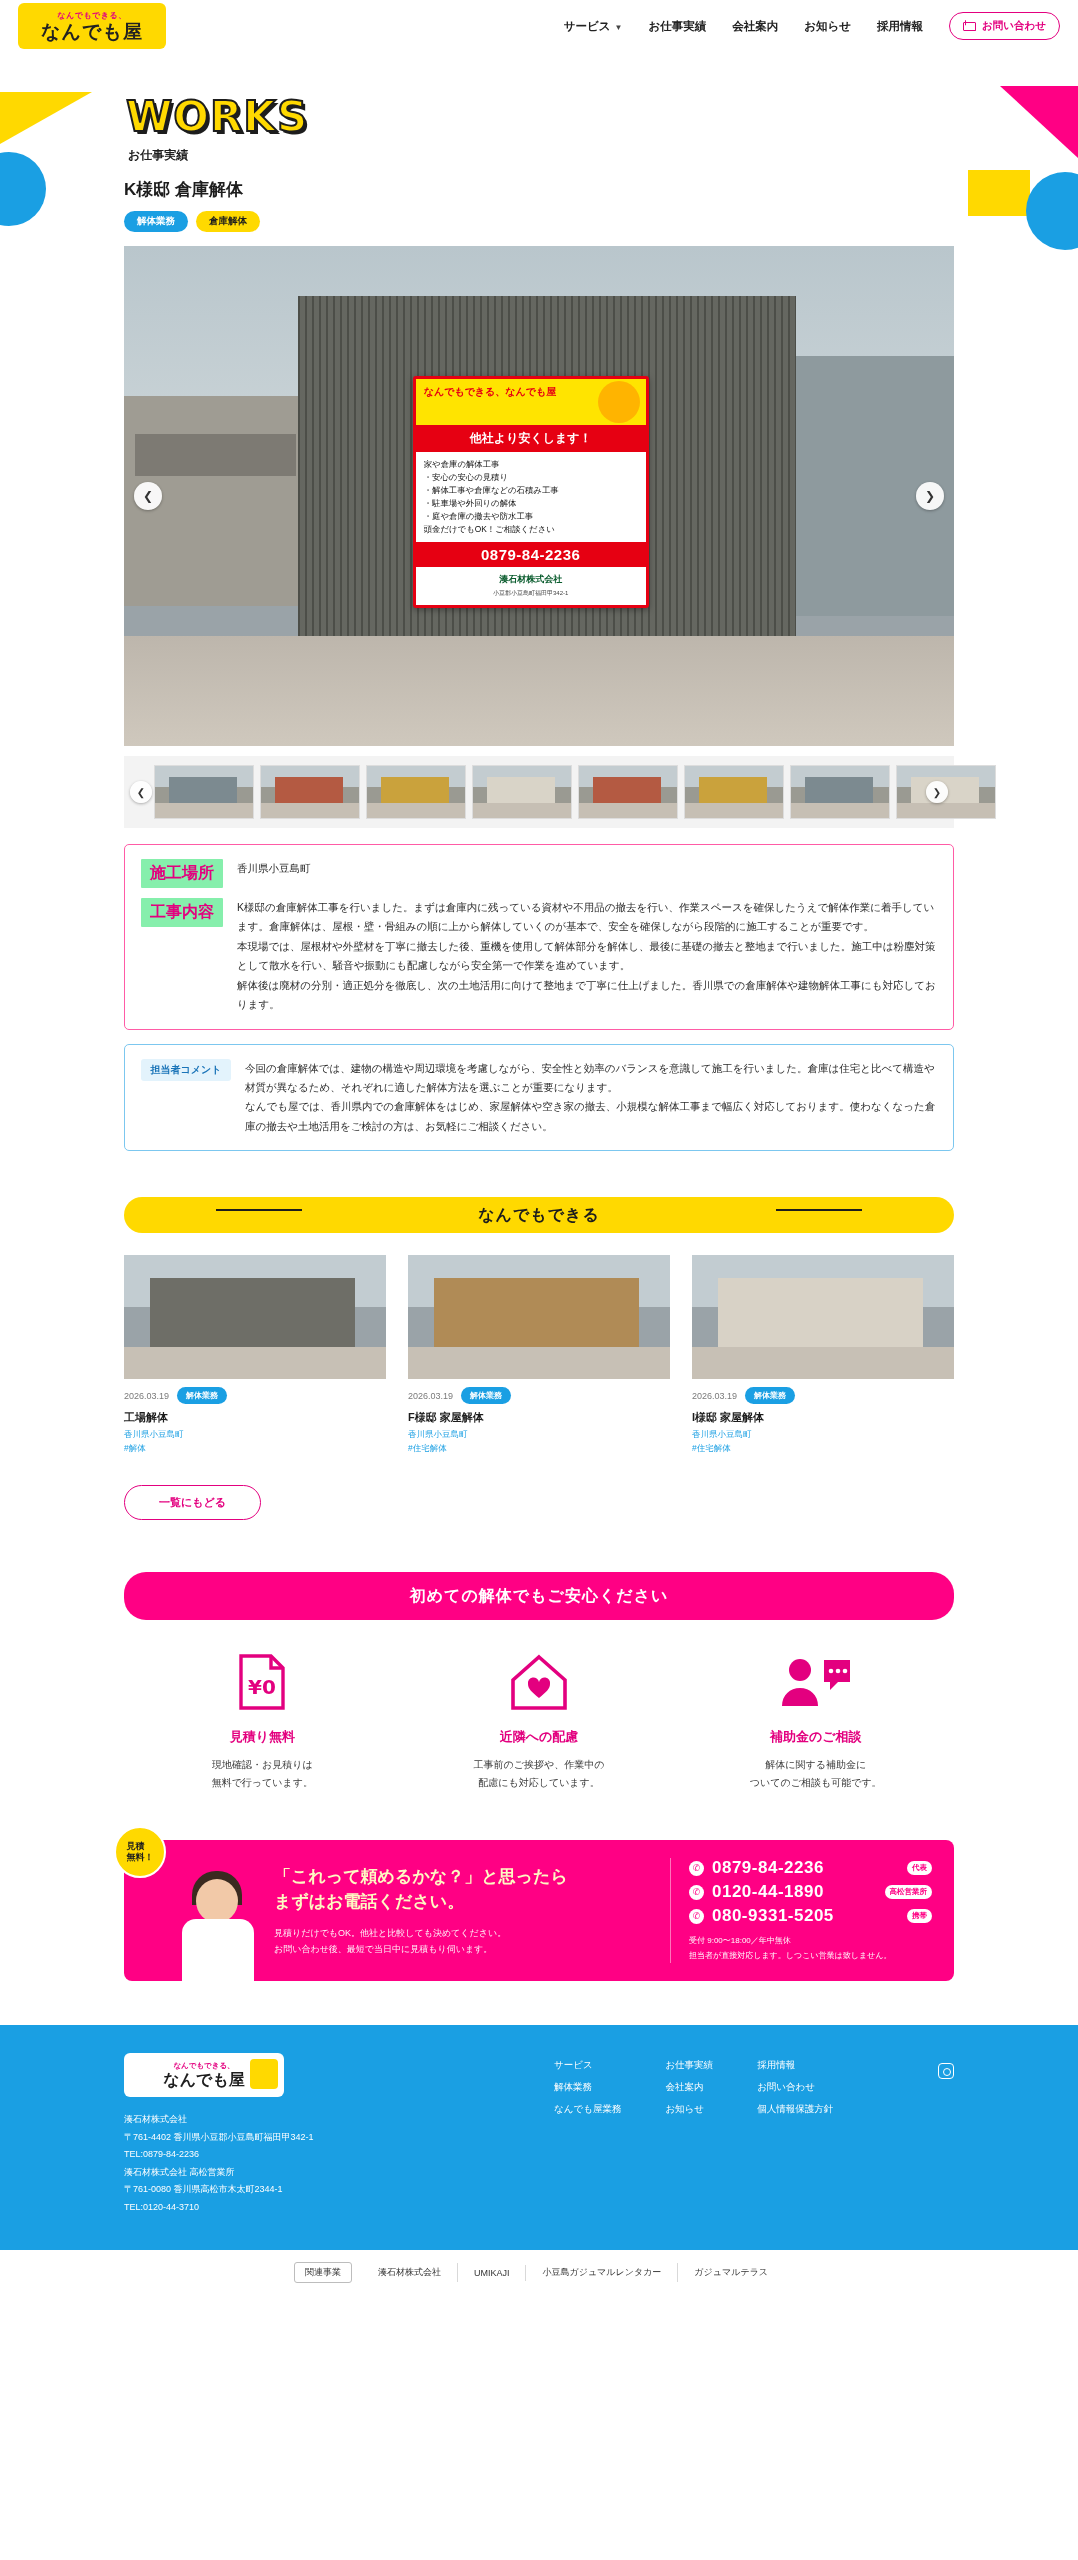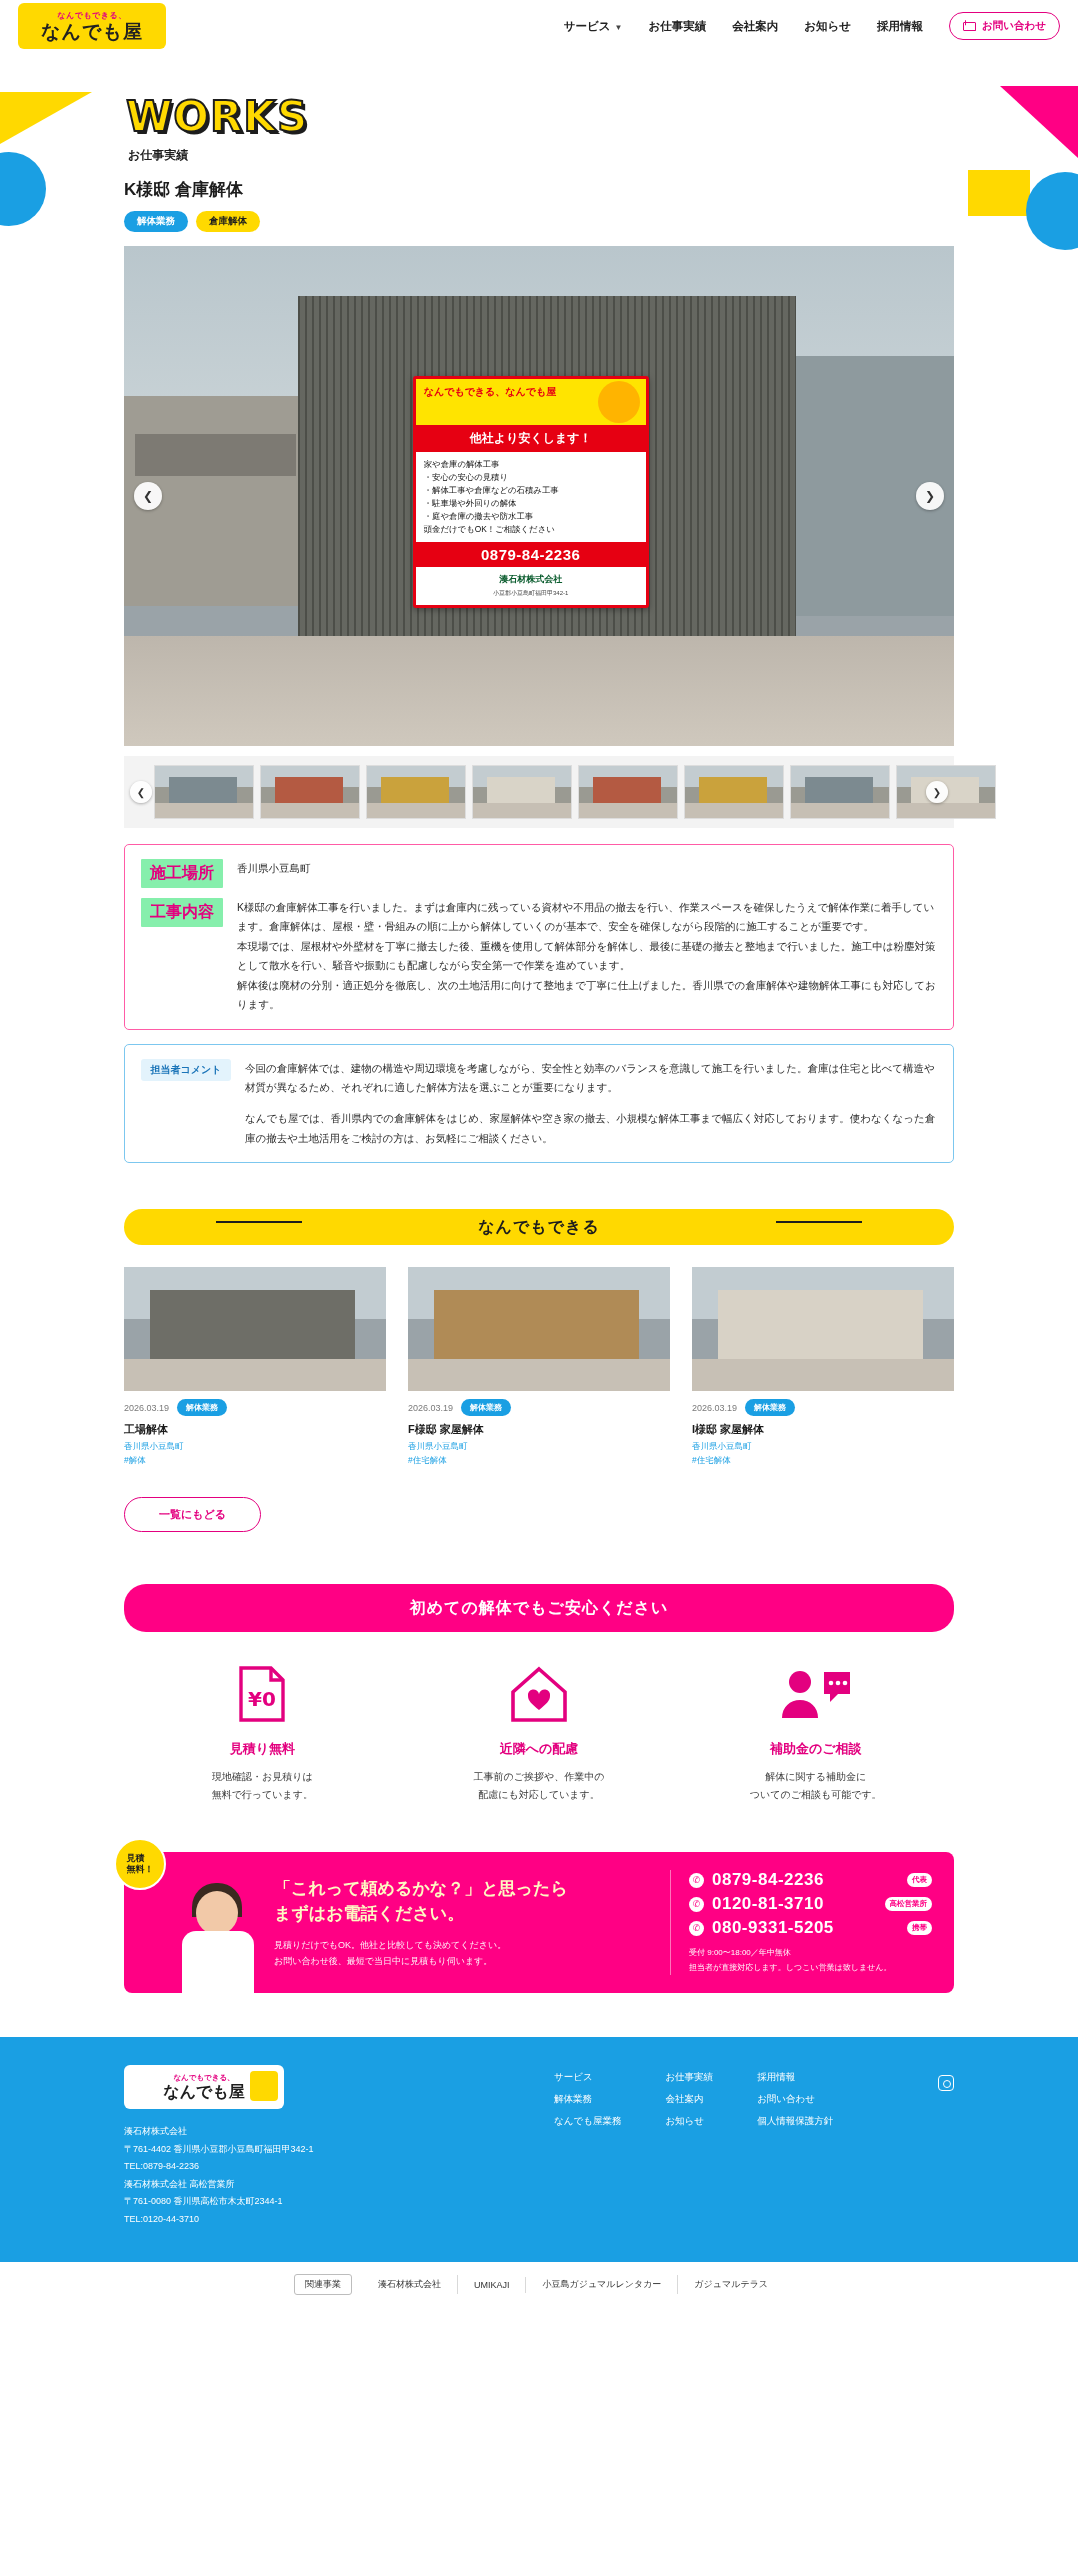--- a/index.html
+++ b/index.html
@@ -148,21 +148,21 @@
   .info-val{font-size:10.5px;line-height:1.85;color:#2b2b2b;}
   .comment-box{
     border:1px solid #7cc7ef;border-radius:5px;margin-top:14px;padding:14px 16px;
     display:flex;gap:14px;align-items:flex-start;
   }
   .comment-label{
     flex:0 0 auto;background:#e3f3fc;color:#1a74b8;font-size:10px;font-weight:bold;
     border-radius:3px;padding:4px 9px;min-width:90px;text-align:center;
   }
   .comment-val{font-size:10.5px;line-height:1.85;color:#2b2b2b;}
-  .comment-val p+p{margin-top:12px;}
+  .comment-val p+p{}
 
   
   .section-bar{
     margin-top:46px;background:#ffd900;border-radius:22px;height:36px;
     display:flex;align-items:center;justify-content:center;position:relative;
   }
   .section-bar span{font-size:16px;font-weight:bold;color:#1d1d1d;letter-spacing:1px;}
   .section-bar:before,.section-bar:after{
     content:"";position:absolute;top:12px;width:86px;height:2px;background:#1d1d1d;
   }
@@ -525,21 +525,21 @@
         </p>
       </div>
       <div class="cta-right">
         <div class="tel-row">
           <span class="tico">✆</span>
           <span class="tnum">0879-84-2236</span>
           <span class="tlab">代表</span>
         </div>
         <div class="tel-row">
           <span class="tico">✆</span>
-          <span class="tnum">0120-81-3710</span>
+          <span class="tnum">0120-44-1890</span>
           <span class="tlab">高松営業所</span>
         </div>
         <div class="tel-row">
           <span class="tico">✆</span>
           <span class="tnum">080-9331-5205</span>
           <span class="tlab">携帯</span>
         </div>
         <div class="cta-note">
           <span>受付 9:00〜18:00／年中無休</span><br>
           <span>担当者が直接対応します。しつこい営業は致しません。</span>

